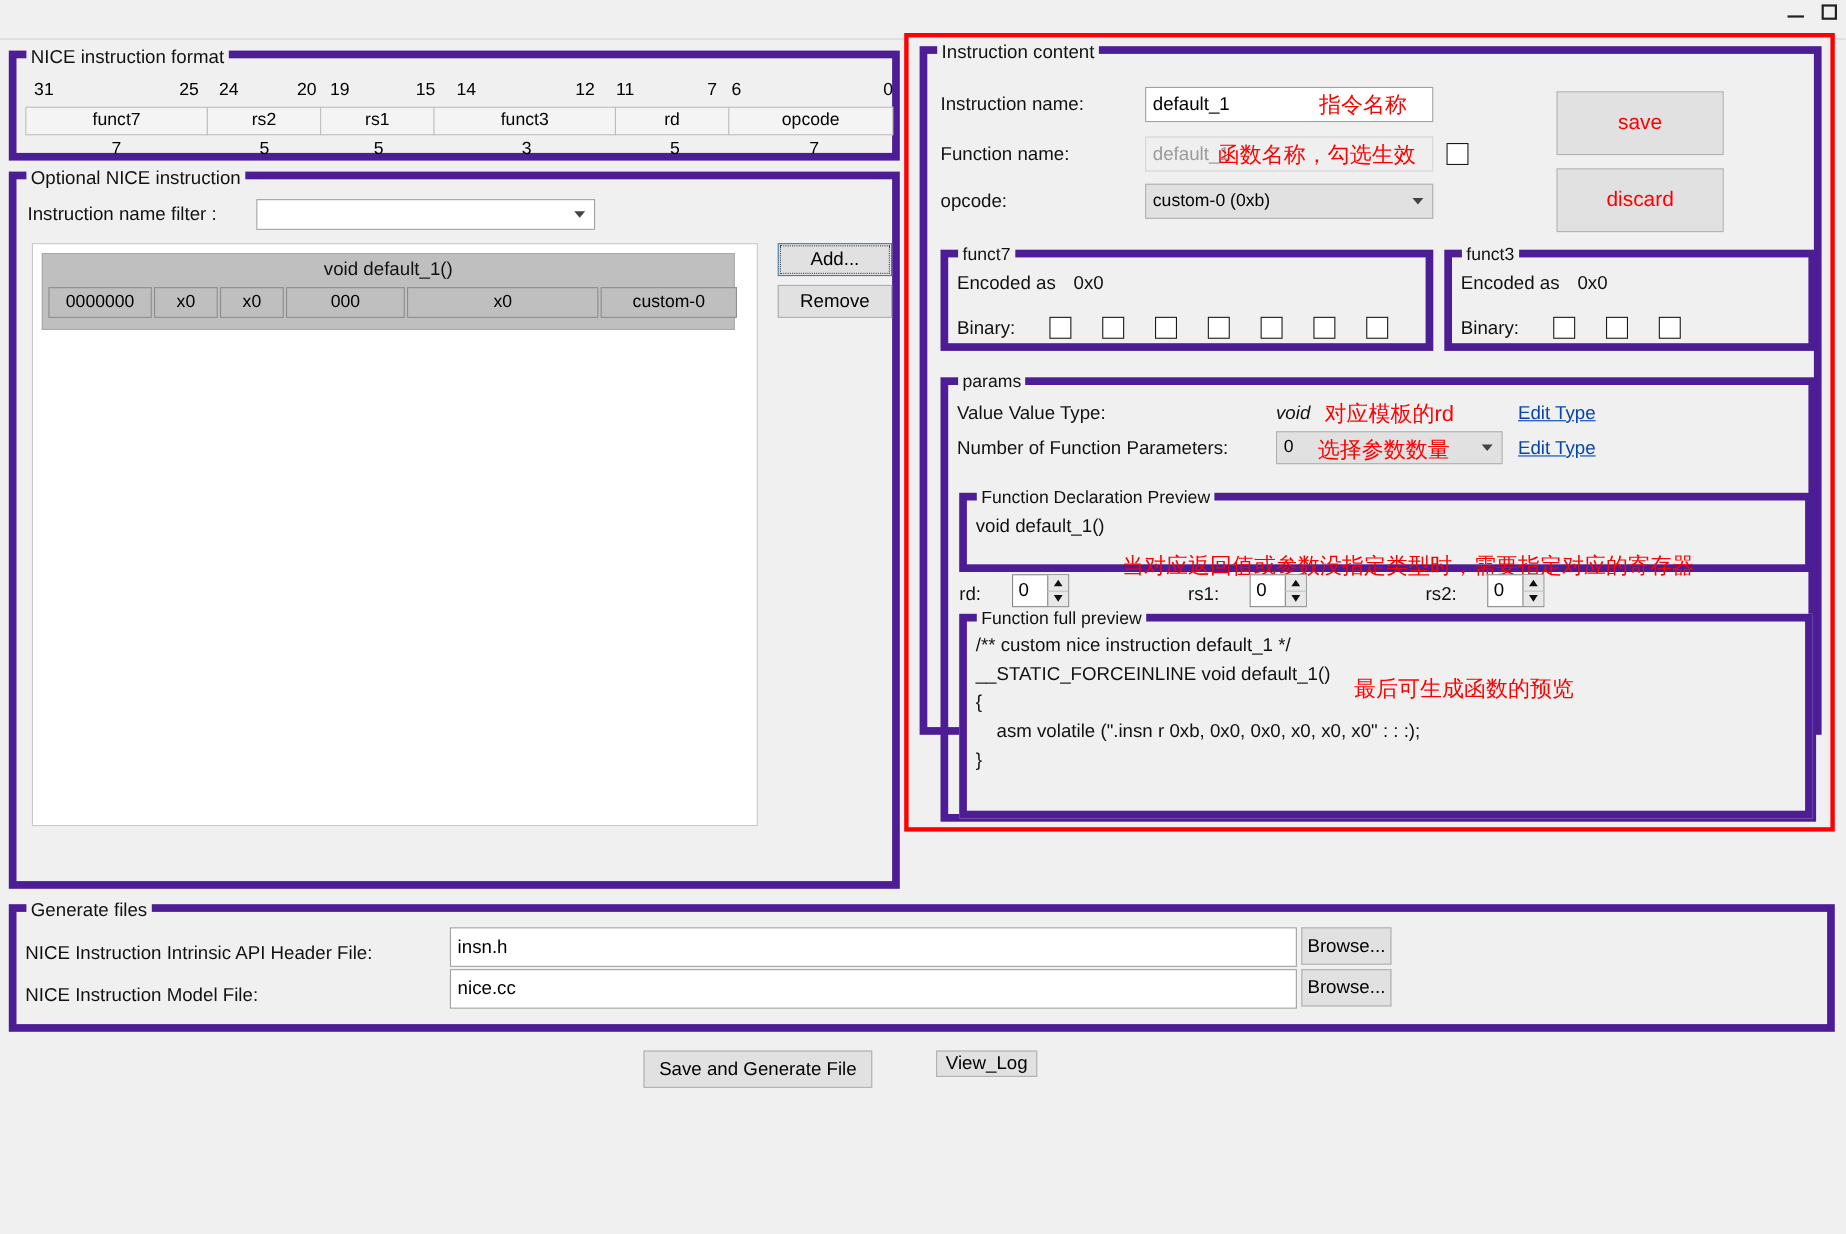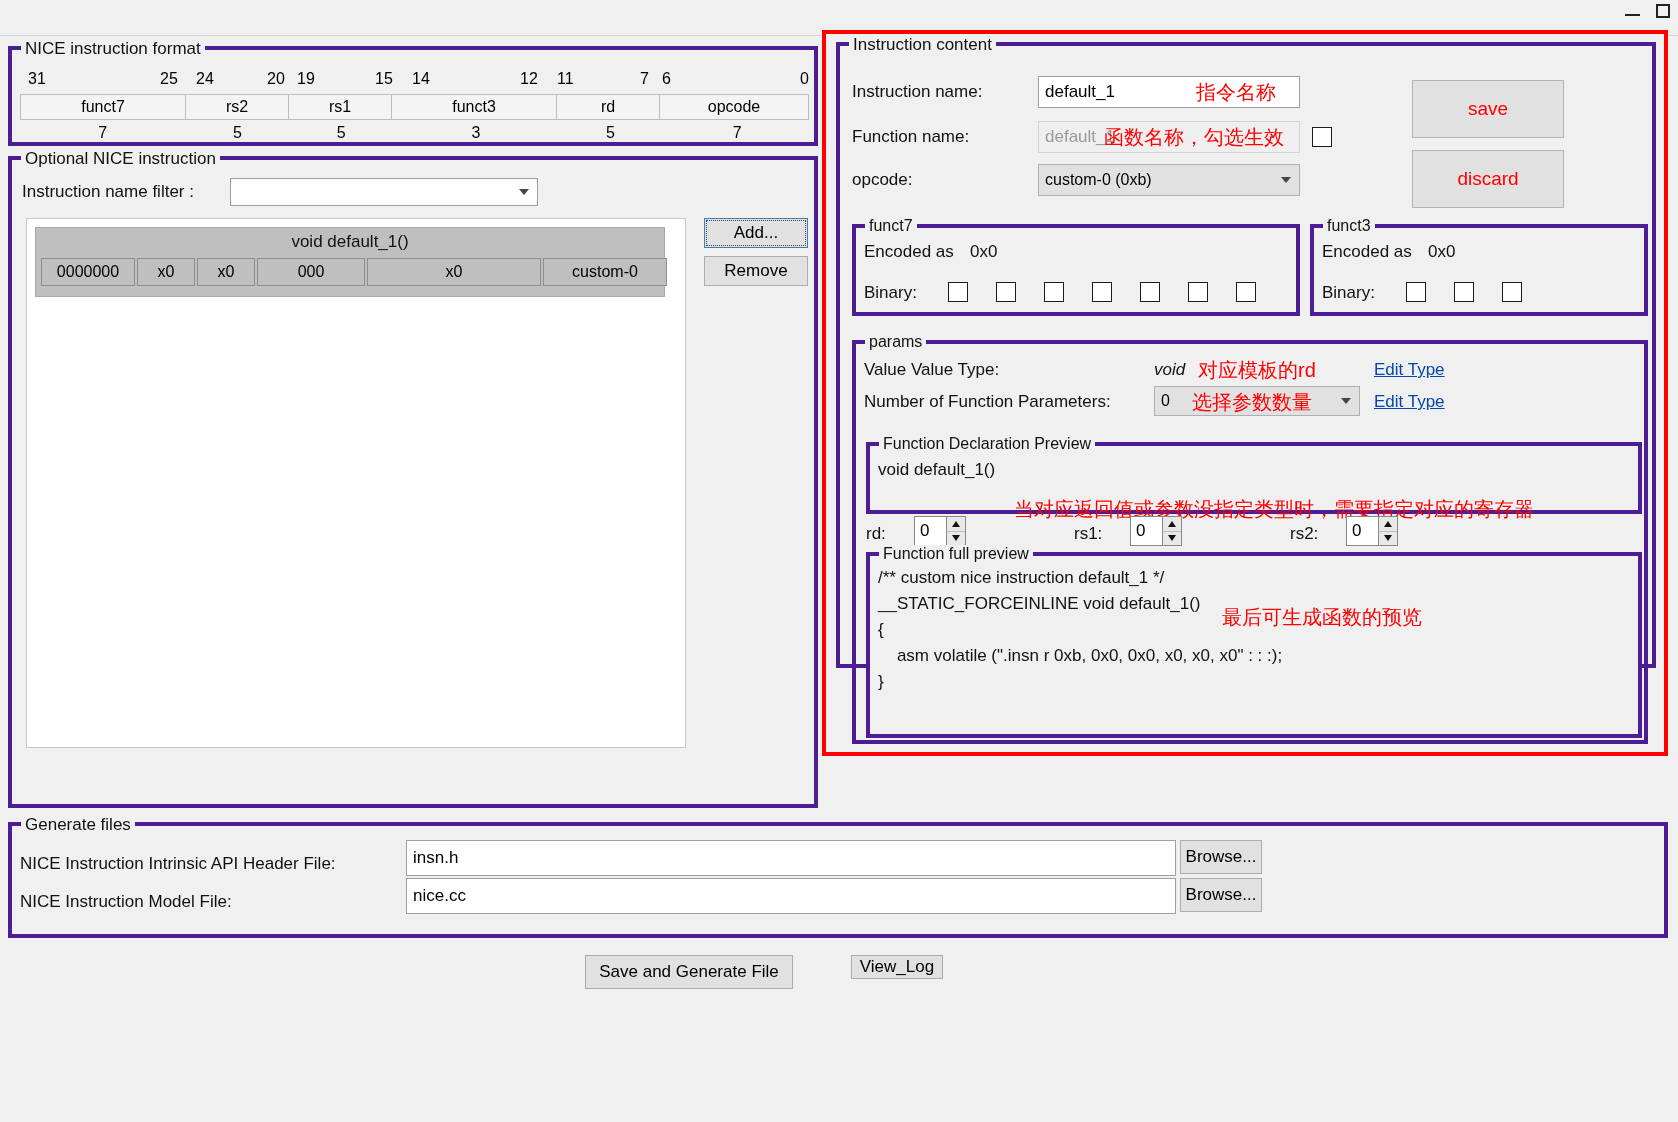--- a/index.html
+++ b/index.html
@@ -33,21 +33,21 @@
     margin-left: 9px; font-size: 17px; color: #333; line-height: 1;
     cursor: pointer; font-family: "Liberation Sans", sans-serif;
   }
   .wincontrols { position: absolute; right: 8px; top: 4px; display: flex; gap: 16px; align-items: center; }
   .win-min { width: 15px; height: 10px; border-bottom: 2px solid #222; }
   .win-max { width: 14px; height: 14px; border: 2px solid #222; }
 
   
   .group {
     position: absolute;
-    border: 4px solid #4c1d95;
+    border: 7px solid #4c1d95;
     border-radius: 0;
   }
   .group > .glabel {
     position: absolute; top: -11px; left: 9px;
     background: #f0f0f0; padding: 0 4px;
     font-size: 17px; color: #111; white-space: nowrap;
   }
   .glabel.small { font-size: 16px; }
 
   

